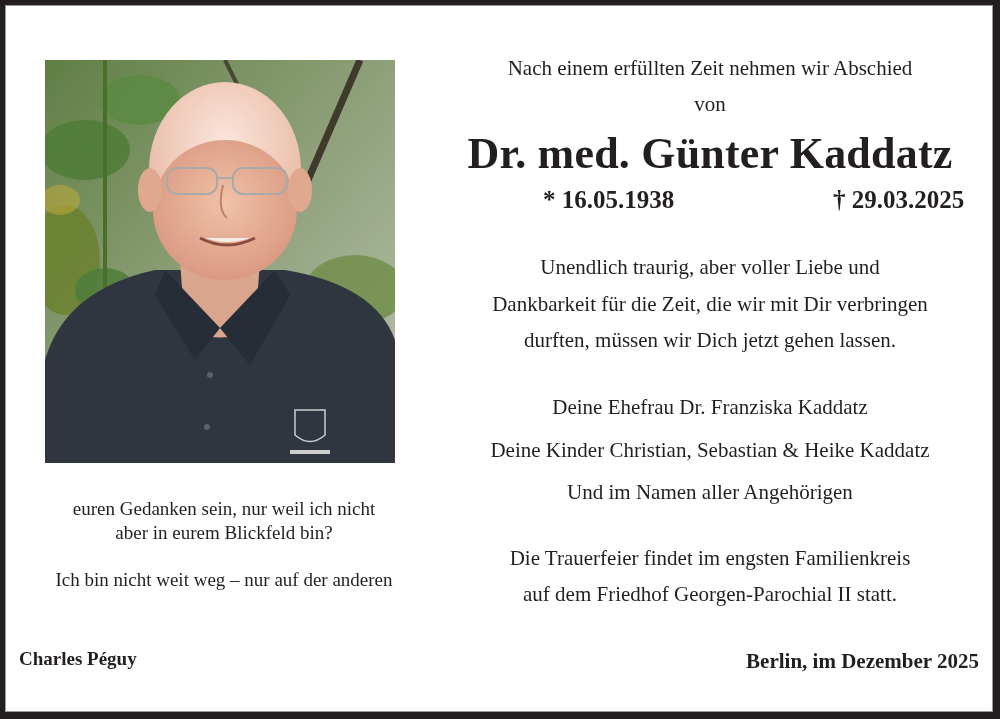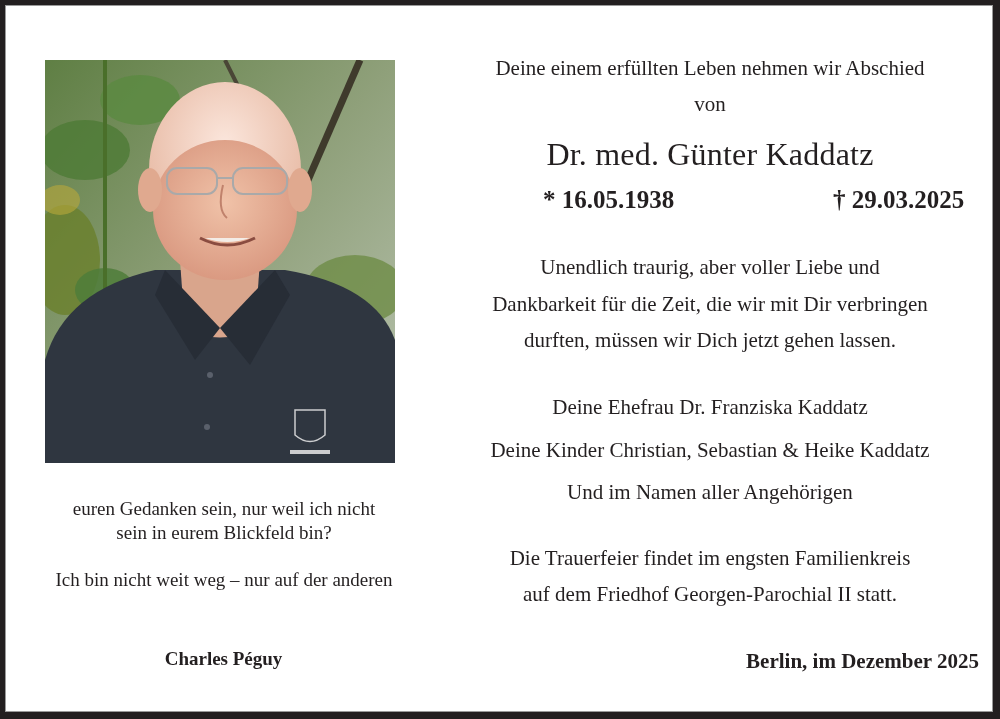--- a/index.html
+++ b/index.html
@@ -22,28 +22,28 @@
     }
     .photo svg { display: block; }
     .quote {
       position: absolute; left: 14px; top: 492px; width: 410px;
       text-align: center; font-size: 19px; line-height: 24px;
     }
     .quote p { margin: 0; }
     .quote .gap { margin-top: 23px; }
     .quote-author {
       position: absolute; left: 14px; top: 643px; width: 409px;
-      text-align: center; font-weight: bold; font-size: 19px;
+      text-align: left; font-weight: bold; font-size: 19px;
     }
     .right {
       position: absolute; left: 430px; top: 0; width: 550px;
       text-align: center;
     }
     .t { position: absolute; left: 0; width: 550px; text-align: center; font-size: 21px; line-height: 26px; white-space: nowrap; }
-    .name { font-weight: normal; font-size: 32px; line-height: 44px; letter-spacing: 0.2px; }
+    .name { font-weight: bold; font-size: 44px; line-height: 44px; letter-spacing: 0.2px; }
     .date { position: absolute; font-weight: bold; font-size: 25px; line-height: 24px; white-space: nowrap; margin-left: 45px; }
     .signoff { position: absolute; right: 14px; top: 643px; font-weight: bold; font-size: 21px; line-height: 26px; white-space: nowrap; margin-left: 24px; }
   </style>
 </head>
 <body>
 
 <div class="frame">
 
   <div class="photo">
     <svg width="350" height="403" viewBox="0 0 350 403">
@@ -100,27 +100,27 @@
       <line x1="172" y1="118" x2="188" y2="118" stroke="#a9a9a9" stroke-width="2"></line>
 
       <path d="M178 125 Q172 150 182 158" fill="none" stroke="#c0826c" stroke-width="2"></path>
       <path d="M155 178 Q182 192 210 178" fill="none" stroke="#8a4c40" stroke-width="3"></path>
       <path d="M160 178 Q182 186 205 178" fill="#f3ece6"></path>
     </svg>
   </div>
 
   <div class="quote">
     <p>euren Gedanken sein, nur weil ich nicht</p>
-    <p>sein in eurem Blickfeld bin?</p>
+    <p>aber in eurem Blickfeld bin?</p>
     <p class="gap">Ich bin nicht weit weg – nur auf der anderen</p>
   </div>
   <div class="quote-author">Charles Péguy</div>
 
   <div class="right">
-    <div class="t" style="top:50px">Deine einem erfüllten Leben nehmen wir Abschied</div>
+    <div class="t" style="top:50px">Nach einem erfüllten Zeit nehmen wir Abschied</div>
     <div class="t" style="top:86px">von</div>
     <div class="t name" style="top:127px">Dr. med. Günter Kaddatz</div>
     <div class="date" style="left:63px; top:183px">* 16.05.1938</div>
     <div class="date" style="left:353px; top:183px">† 29.03.2025</div>
 
     <div class="t" style="top:249px">Unendlich traurig, aber voller Liebe und</div>
     <div class="t" style="top:286px">Dankbarkeit für die Zeit, die wir mit Dir verbringen</div>
     <div class="t" style="top:322px">durften, müssen wir Dich jetzt gehen lassen.</div>
 
     <div class="t" style="top:389px">Deine Ehefrau Dr. Franziska Kaddatz</div>

